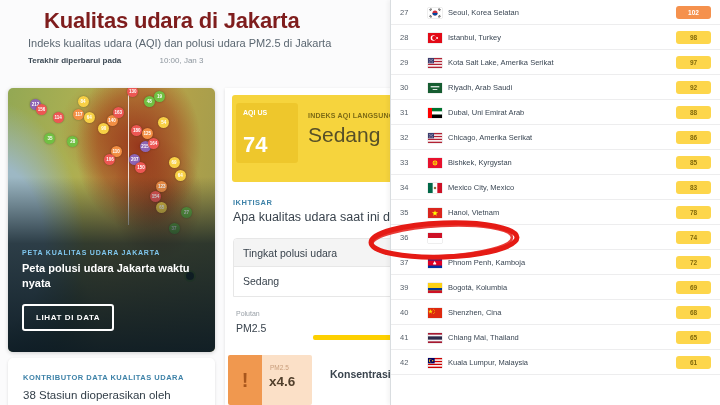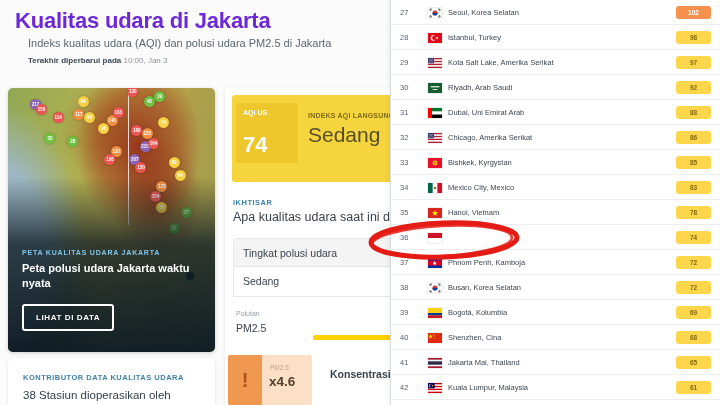--- a/index.html
+++ b/index.html
@@ -2,25 +2,25 @@
 <html><head>
 <meta charset="utf-8">
 <style>
   * { margin:0; padding:0; box-sizing:border-box; }
   html,body { width:720px; height:405px; overflow:hidden; }
   body { font-family:"Liberation Sans", sans-serif; background:#fff; }
   #app { position:relative; width:720px; height:405px; background:#fbfbfc; overflow:hidden; }
 
   
   .left-page { position:absolute; left:0; top:0; width:390px; height:405px; background:#fbfbfc; }
-  .page-title { position:absolute; left:15px; top:8px; font-size:22px; font-weight:bold; color:#6d28d9; letter-spacing:-0.2px; }
+  .page-title { position:absolute; left:44px; top:8px; font-size:22px; font-weight:bold; color:#7f1d1d; letter-spacing:-0.2px; }
   .page-subtitle { position:absolute; left:28px; top:37px; font-size:11px; color:#5b6771; }
   .updated { position:absolute; left:28px; top:56px; font-size:8px; }
   .updated .lbl { font-weight:bold; color:#3d4a55; }
-  .updated .val { color:#8d969e; }
+  .updated .val { color:#8d969e;margin-left:36px; }
 
   
   .map-card { position:absolute; left:8px; top:88px; width:207px; height:264px; border-radius:5px; overflow:hidden; box-shadow:0 1px 4px rgba(0,0,0,.18); }
   .map-bg { position:absolute; inset:0;
     background:
       radial-gradient(ellipse 90px 120px at 63% 22%, rgba(148,44,24,.9), rgba(160,62,28,.55) 45%, rgba(0,0,0,0) 70%),
       radial-gradient(ellipse 70px 95px at 72% 42%, rgba(125,48,22,.75), rgba(0,0,0,0) 65%),
       radial-gradient(ellipse 60px 70px at 45% 16%, rgba(172,92,32,.5), rgba(0,0,0,0) 70%),
       radial-gradient(ellipse 150px 235px at -8% 60%, #9db8c4 35%, rgba(157,184,196,0) 62%),
       radial-gradient(ellipse 130px 170px at 6% 98%, rgba(28,58,54,.85), rgba(0,0,0,0) 62%),
@@ -341,35 +341,20 @@
             <svg viewBox="0 0 21 15">
               <rect width="21" height="15" fill="#032ea1"></rect>
               <rect y="3.7" width="21" height="7.6" fill="#e00025"></rect>
               <path d="M7.8 9.6v-2l1.1-1 .6-1.2.5-1 .5 1 .6 1.2 1.1 1v2z" fill="#fff"></path>
             </svg>
           </span>
           <span class="city">Phnom Penh, Kamboja</span>
           <span class="badge yellow">72</span>
         </div>
         <div class="rank-row">
-          <span class="rank-num">38</span>
-          <span class="flag">
-            <svg viewBox="0 0 21 15">
-              <rect width="21" height="15" fill="#fff"></rect>
-              <circle cx="10.5" cy="7.5" r="3.8" fill="#cd2e3a"></circle>
-              <path d="M6.7 7.5a3.8 3.8 0 0 0 7.6 0z" fill="#0047a0"></path>
-              <g stroke="#000" stroke-width="1">
-                <path d="M2 2.6l3-1.8M2.8 4l3-1.8M16 .8l3 1.8M15.2 2.2l3 1.8M2 12.4l3 1.8M2.8 11l3 1.8M19 12.4l-3 1.8M18.2 11l-3 1.8"></path>
-              </g>
-            </svg>
-          </span>
-          <span class="city">Busan, Korea Selatan</span>
-          <span class="badge yellow">72</span>
-        </div>
-        <div class="rank-row">
           <span class="rank-num">39</span>
           <span class="flag">
             <svg viewBox="0 0 21 15">
               <rect width="21" height="15" fill="#fcd116"></rect>
               <rect y="7.5" width="21" height="3.75" fill="#003893"></rect>
               <rect y="11.25" width="21" height="3.75" fill="#ce1126"></rect>
             </svg>
           </span>
           <span class="city">Bogotá, Kolumbia</span>
           <span class="badge yellow">69</span>
@@ -393,21 +378,21 @@
         </div>
         <div class="rank-row">
           <span class="rank-num">41</span>
           <span class="flag">
             <svg viewBox="0 0 21 15">
               <rect width="21" height="15" fill="#a51931"></rect>
               <rect y="2.5" width="21" height="10" fill="#f4f5f8"></rect>
               <rect y="5" width="21" height="5" fill="#2d2a4a"></rect>
             </svg>
           </span>
-          <span class="city">Jakarta Mai, Thailand</span>
+          <span class="city">Chiang Mai, Thailand</span>
           <span class="badge yellow">65</span>
         </div>
         <div class="rank-row">
           <span class="rank-num">42</span>
           <span class="flag">
             <svg viewBox="0 0 21 15">
               <rect width="21" height="15" fill="#fff"></rect>
               <g fill="#cc0001">
                 <rect y="0" width="21" height="2"></rect>
                 <rect y="4.3" width="21" height="2"></rect>

